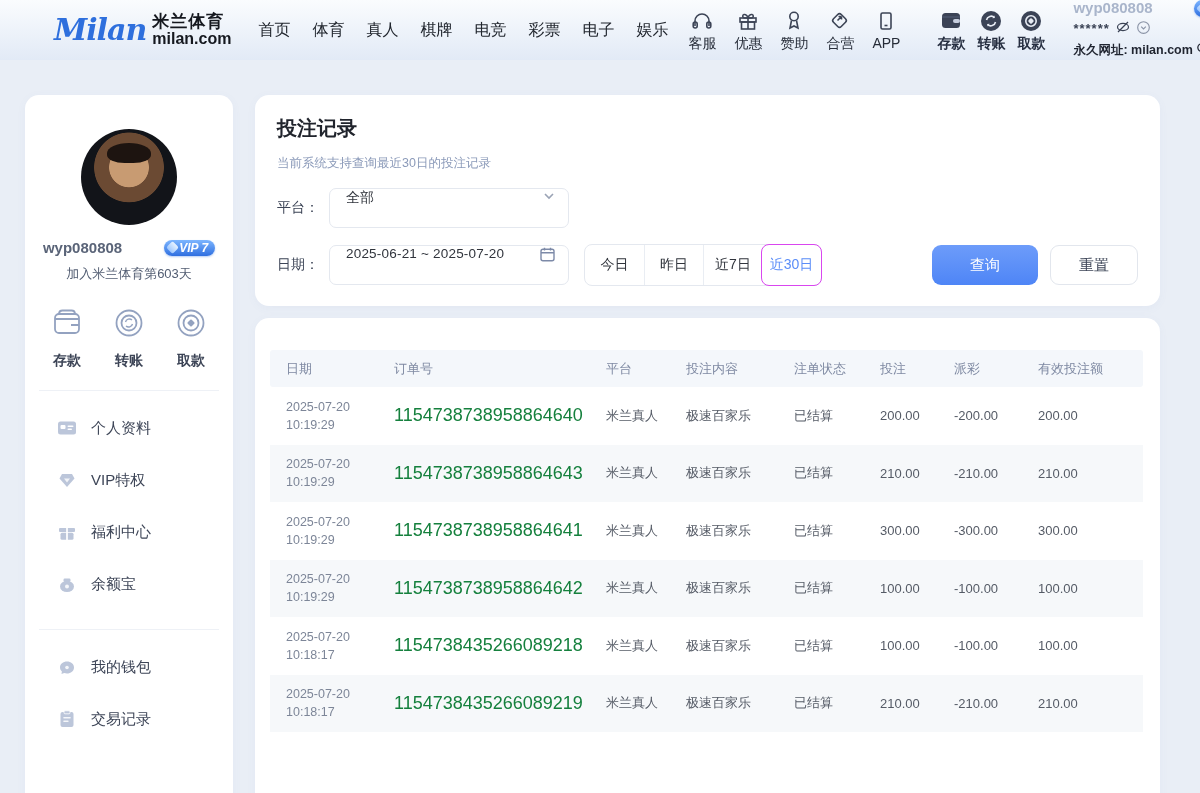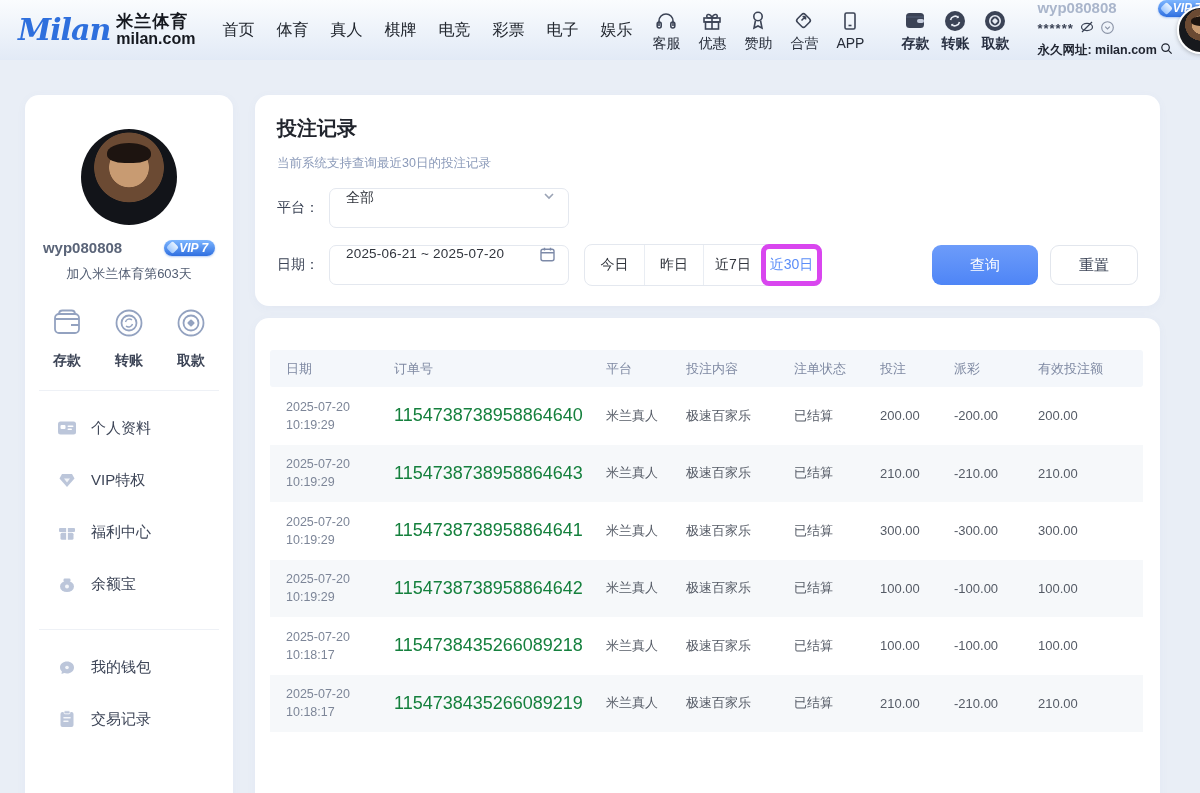--- a/index.html
+++ b/index.html
@@ -11,21 +11,21 @@
     font-family: "Liberation Sans", "DejaVu Sans", sans-serif;
     color: #2c3240;
   }
 
   
   .header {
     position: absolute; top: 0; left: 0; width: 1200px; height: 60px;
     background: linear-gradient(180deg, #fafcfe 0%, #e2eaf6 100%);
     display: flex; align-items: center; padding: 0 18px;
   }
-  .logo { display: flex; align-items: center; gap: 6px; }
+  .logo { display: flex; align-items: center; gap: 6px; margin-left: 36px; }
   .logo-script {
     font-family: "DejaVu Serif", serif;
     font-style: italic; font-weight: 700; font-size: 30px; color: #2e6fdd;
     letter-spacing: -1px; line-height: 1;
   }
   .logo-text { display: flex; flex-direction: column; line-height: 1.05; }
   .logo-cn { font-size: 17px; font-weight: 800; color: #15181f; letter-spacing: 1px; }
   .logo-domain { font-size: 16px; font-weight: 700; color: #15181f; }
 
   .nav { display: flex; align-items: center; margin-left: 16px; }
@@ -109,21 +109,21 @@
   .select-value { font-size: 14px; color: #30343c; flex: 1; }
   .date-value { font-size: 13.5px; color: #30343c; flex: 1; letter-spacing: .2px; }
 
   .segmented { display: flex; margin-left: 15px; border: 1px solid #e4e8ef; border-radius: 8px; overflow: visible; background: #fff; }
   .seg-btn {
     width: 59px; height: 40px; display: flex; align-items: center; justify-content: center;
     font-size: 14px; color: #30343c; cursor: pointer; border-left: 1px solid #e9edf3;
   }
   .seg-btn:first-child { border-left: none; }
   .seg-btn.active {
-    color: #5b8df8; border: 5px solid #d946ef; border-radius: 8px;
+    color: #5b8df8; border: 1px solid #d946ef; border-radius: 8px;
     margin: -1px; width: 61px; height: 42px; background: #fff; z-index: 2;
   }
 
   .btn-search {
     margin-left: auto; width: 106px; height: 40px; border-radius: 9px; border: none; cursor: pointer;
     background: linear-gradient(180deg, #6d9cfa 0%, #4e85f6 100%);
     color: #fff; font-size: 15px; font-family: inherit;
   }
   .btn-reset {
     margin-left: 12px; width: 88px; height: 40px; border-radius: 9px; cursor: pointer;

